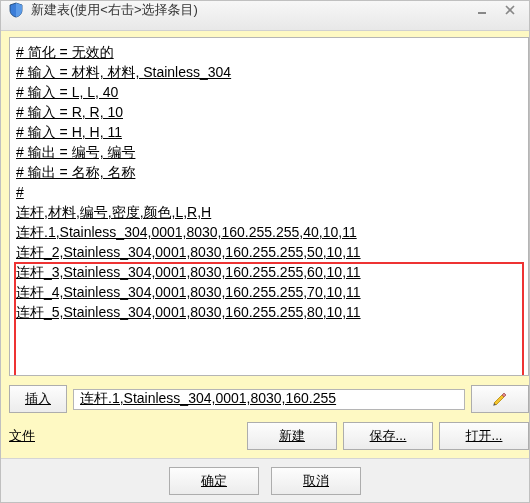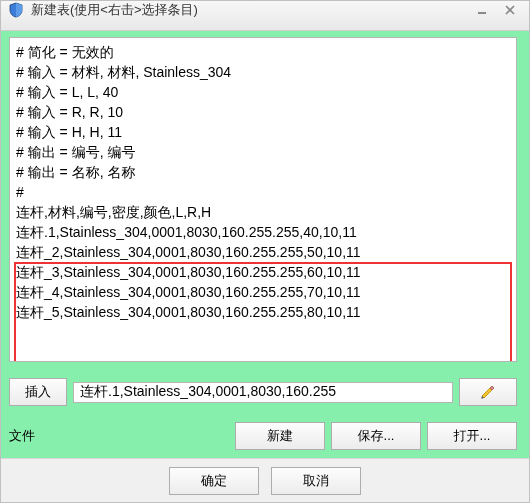--- a/index.html
+++ b/index.html
@@ -39,24 +39,25 @@
   .titlebar .win-btn {
     width: 26px; height: 18px;
     display: flex; align-items: center; justify-content: center;
     color: #888;
     font-size: 11px;
     cursor: pointer;
     margin-left: 2px;
   }
   .content {
     flex: 1;
-    padding: 6px 12px 8px 8px;
+    padding: 6px 0 8px 8px;
     display: flex;
     flex-direction: column;
-    background: #86efac;
+    background: #fef9c3;
+    text-decoration: underline;
   }
   .textarea {
     flex: 1;
     background: #fff;
     border: 1px solid #b5b5b5;
     padding: 4px 6px;
     font-size: 14px;
     line-height: 20px;
     color: #000;
     overflow: hidden;
@@ -69,21 +70,21 @@
     position: absolute;
     left: 4px;
     right: 4px;
     top: 224px;
     height: 125px;
     pointer-events: none;
   }
   .row {
     display: flex;
     align-items: center;
-    margin-top: 16px;
+    margin-top: 9px;
     gap: 6px;
   }
   .btn {
     background: linear-gradient(to bottom,#fdfdfd,#ececec);
     border: 1px solid #adadad;
     height: 28px;
     min-width: 58px;
     padding: 0 10px;
     font-size: 13px;
     cursor: pointer;
@@ -114,20 +115,21 @@
   }
   .spacer { flex: 1; }
   .bottom-strip {
     height: 44px;
     background: #f0f0f0;
     border-top: 1px solid #d5d5d5;
     display: flex;
     align-items: center;
     justify-content: center;
     gap: 12px;
+    text-decoration: underline;
   }
 </style>
 </head>
 <body>
 
 <div class="window">
 
   <div class="titlebar">
     <span class="app-icon">
       <svg width="16" height="16" viewBox="0 0 16 16">

